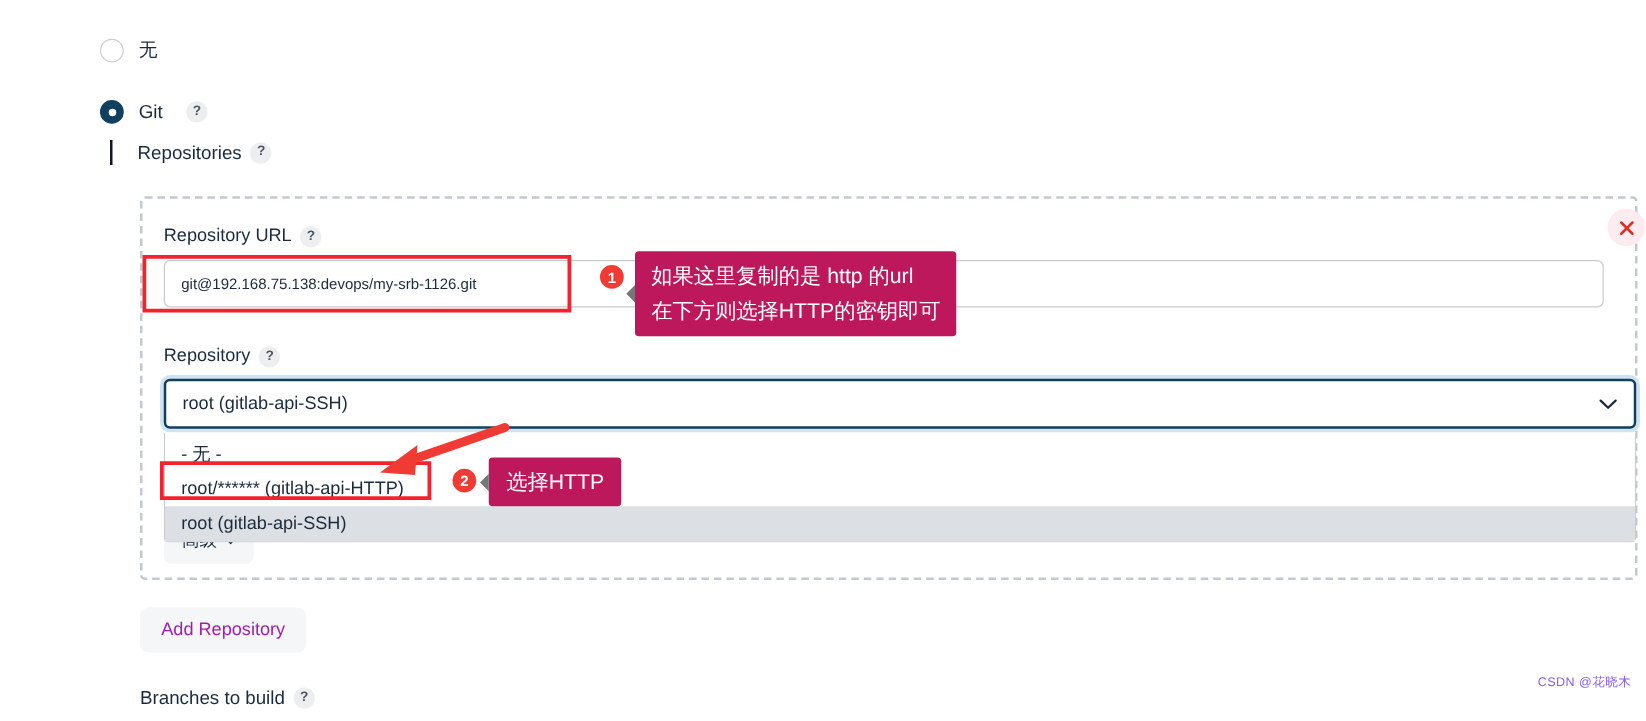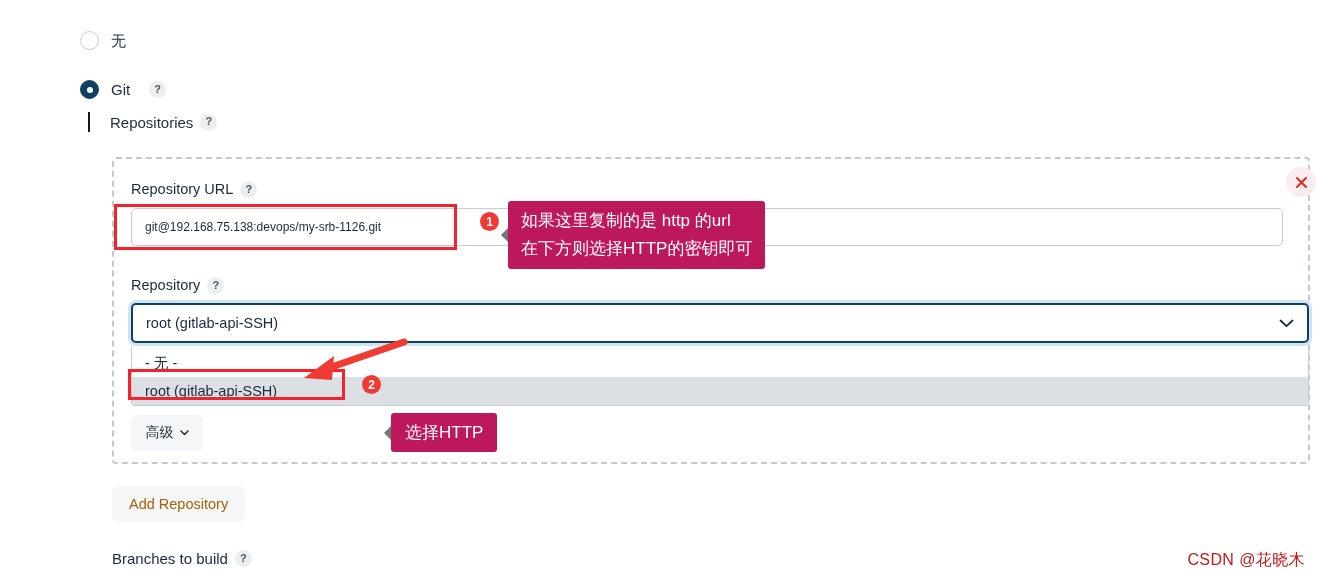--- a/index.html
+++ b/index.html
@@ -235,21 +235,21 @@
     position: absolute;
     left: 112px;
     top: 486px;
     height: 36px;
     padding: 0 17px;
     background: #f5f6f8;
     border: none;
     border-radius: 7px;
     font-family: inherit;
     font-size: 14.5px;
-    color: #a16207;
+    color: #a21caf;
     cursor: pointer;
     display: flex;
     align-items: center;
   }
 
   
   #branches-label {
     position: absolute;
     left: 112px;
     top: 550px;
@@ -307,38 +307,38 @@
     position: absolute;
     left: -7px;
     top: 50%;
     margin-top: -7px;
     width: 0; height: 0;
     border-top: 7px solid transparent;
     border-bottom: 7px solid transparent;
     border-right: 7px solid #767676;
   }
   #callout-1 { left: 508px; top: 201px; }
-  #callout-2 { left: 391px; top: 366px; line-height: 1; padding: 11px 14px; margin-top: 47px; }
+  #callout-2 { left: 391px; top: 366px; line-height: 1; padding: 11px 14px; }
 
   
   #annot-arrow {
     position: absolute;
     left: 280px;
     top: 338px;
     z-index: 9;
     pointer-events: none;
   }
 
   
   #watermark {
     position: absolute;
     right: 12px;
-    bottom: 6px;
-    font-size: 16px;
-    color: #b91c1c;
+    bottom: 24px;
+    font-size: 10px;
+    color: #8b5cf6;
     letter-spacing: 0.4px;
   }
 </style>
 </head>
 <body>
 
 <div class="radio-row" id="radio-none">
   <span class="radio-circle off"></span>
   <span class="radio-label">无</span>
 </div>
@@ -385,20 +385,21 @@
 
 <div id="credentials-select">
   <span class="sel-value">root (gitlab-api-SSH)</span>
   <svg class="chevron" width="15" height="9" viewBox="0 0 15 9">
     <path d="M1.5 1.5 L7.5 7.2 L13.5 1.5" fill="none" stroke="#1b2a3d" stroke-width="1.8" stroke-linecap="round" stroke-linejoin="round"></path>
   </svg>
 </div>
 
 <div id="credentials-dropdown">
   <div class="dropdown-option">- 无 -</div>
+  <div class="dropdown-option">root/****** (gitlab-api-HTTP)</div>
   <div class="dropdown-option highlighted">root (gitlab-api-SSH)</div>
 </div>
 
 <button id="add-repository-button">
   <span>Add Repository</span>
 </button>
 
 <div id="branches-label">
   <span>Branches to build</span>
   <span class="help-badge">?</span>

